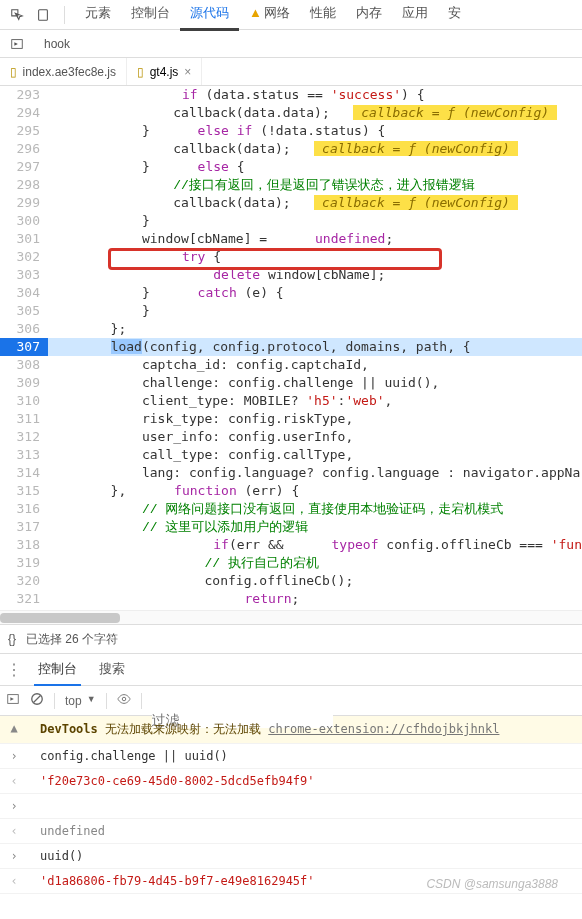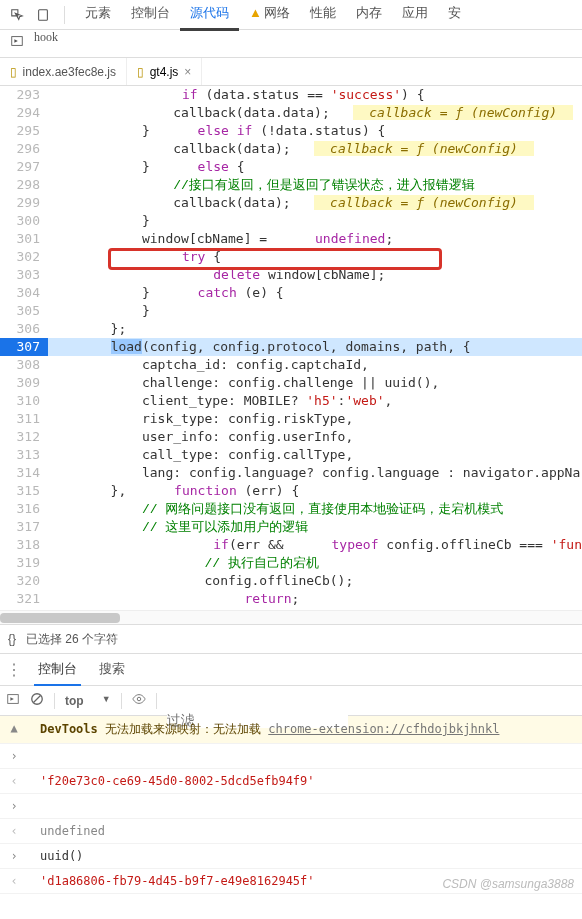--- a/index.html
+++ b/index.html
@@ -3,60 +3,60 @@
 <meta charset="utf-8">
 <style>
 * { box-sizing: border-box; margin: 0; padding: 0; }
 body { font-family: "Segoe UI", Arial, sans-serif; font-size: 12px; background: #fff; color: #333; width: 582px; height: 919px; overflow: hidden; position: relative; }
 .toolbar { display: flex; align-items: center; height: 30px; border-bottom: 1px solid #ddd; padding: 0 6px; gap: 4px; }
 .toolbar .icon-btn { width: 22px; height: 22px; display: flex; align-items: center; justify-content: center; color: #555; }
 .toolbar .sep { width: 1px; height: 18px; background: #ddd; margin: 0 6px; }
 .toolbar .tab { padding: 6px 10px; color: #555; font-size: 13px; }
 .toolbar .tab.active { color: #1a73e8; border-bottom: 3px solid #404040; }
 .toolbar .warn-dot { color: #e8a400; margin-right:2px;}
-.subbar { display: flex; height: 28px; border-bottom: 1px solid #ddd; padding: 0 6px; gap: 2px; font-family: Liberation Serif, serif; }
+.subbar { display: flex; align-items: center; height: 28px; border-bottom: 1px solid #ddd; padding: 0 6px; gap: 12px; }
 .subbar .icon-btn { width: 22px; height: 22px; display:flex; align-items:center; justify-content:center; color:#555;}
 .subbar .crumb { color: #555; padding: 0 4px;}
 .file-tabs { display: flex; align-items: center; height: 28px; border-bottom: 1px solid #ddd; }
 .file-tab { display: flex; align-items: center; gap: 6px; padding: 0 10px; height: 100%; font-size: 12px; color:#555; border-right: 1px solid #eee;}
 .file-tab .js-ico { color:#b79000; }
 .file-tab.active { background: #fff; color:#000; }
 .file-tab .close { color:#888; cursor: pointer;}
 .editor { display: flex; height: 524px; overflow: hidden; position: relative; font-family: Consolas, Menlo, monospace; font-size: 13px; line-height: 18px; }
 .gutter { width: 48px; background: #fff; text-align: right; color: #b8b8b8; user-select:none; }
 .gutter .ln { height: 18px; padding-right: 8px; }
 .gutter .ln.hl { background: #1a73e8; color: #fff; }
 .code { flex: 1; white-space: pre; background:#fff; overflow:hidden;}
 .code .row { height: 18px; }
 .code .row.hl { background: #cfe7ff; }
 .box309 { position:absolute; border:3px solid #d7332a; border-radius:4px; left:108px; top:162px; width:334px; height:22px; }
 .c-kw { color: #a626a4; margin-left: 40px; }
 .c-str { color: #c41a16; }
 .c-cmt { color: #008000; font-family: Liberation Mono, monospace; }
-.c-hint { background: #fef9c3; color:#8a6d00; font-style: italic; padding: 0 16px;}
+.c-hint { background: #fde047; color:#8a6d00; font-style: italic; padding: 0 8px;}
 .hscroll { height: 14px; border-top:1px solid #eee; background:#fafafa; position:relative;}
 .hscroll .thumb { position:absolute; left:0; top:2px; height:10px; width:120px; background:#c8c8c8; border-radius:4px;}
 .statusbar { display:flex; align-items:center; gap:10px; height: 30px; border-top:1px solid #ddd; border-bottom:1px solid #ddd; padding:0 8px; color:#555;}
 .console-tabs { display:flex; align-items:center; height:32px; border-bottom:1px solid #ddd; padding:0 6px; gap:12px;}
 .console-tabs .dots { color:#888; font-size:16px;}
 .console-tabs .ctab { padding:6px 4px; color:#555; font-size:13px;}
 .console-tabs .ctab.active { color:#333; border-bottom:2px solid #1a73e8; font-weight:500;}
 .console-tools { display:flex; align-items:center; height:30px; border-bottom:1px solid #ddd; padding:0 6px; gap:10px; color:#666;}
 .console-tools .sep { width:1px; height:16px; background:#ddd;}
-.console-tools .ctx { display:flex; align-items:flex-start; gap:18px;font-weight:bold; }
+.console-tools .ctx { display:flex; align-items:flex-start; gap:5px; }
 .console-tools input { border:none; outline:none; font-size:14px; color:#4c1d95;margin-top:39px;}
 .console-body { font-family: Consolas, Menlo, monospace; font-size: 12px; }
 .console-body .msg { display:flex; align-items:flex-start; gap:8px; padding:5px 8px; border-bottom:1px solid #f2f2f2;}
 .console-body .msg.warn { background:#fffbe6; color:#5c4400;}
 .console-body .msg .arrow { color:#888; width:12px; text-align:center;}
 .console-body .msg .arrow.out { color:#bbb;}
 .console-body .msg .txt { flex:1; word-break:break-all;padding-left:12px;}
 .console-body .msg .val-str { color:#c41a16;}
 .console-body .msg .val-undef { color:#888;}
-.credit { position:absolute; right:8px; bottom:28px; color:#bbb; font-size:12px; font-style:italic;}
+.credit { position:absolute; right:24px; bottom:28px; color:#bbb; font-size:12px; font-style:italic;}
 svg { width:14px; height:14px; }
 </style>
 </head>
 <body>
 
 <div class="toolbar">
   <div class="icon-btn">
       <svg viewBox="0 0 16 16">
         <path fill="none" stroke="currentColor" stroke-width="1.2" d="M2 2h7v7H2z M6 6l8 3-3 1-1 3z"></path>
       </svg>
@@ -177,20 +177,21 @@
   <input placeholder="过滤" style="">
 </div>
 
 <div class="console-body" id="console-body">
     <div class="msg warn">
       <span class="arrow">▲</span>
       <span class="txt"><b>DevTools</b> 无法加载来源映射：无法加载 <span style="text-decoration:underline;color:#777">chrome-extension://cfhdojbkjhnkl</span></span>
     </div>
     <div class="msg">
       <span class="arrow">›</span>
+      <span class="txt ">config.challenge || uuid()</span>
     </div>
     <div class="msg">
       <span class="arrow out">‹</span>
       <span class="txt val-str">'f20e73c0-ce69-45d0-8002-5dcd5efb94f9'</span>
     </div>
     <div class="msg">
       <span class="arrow">›</span>
     </div>
     <div class="msg">
       <span class="arrow out">‹</span>

